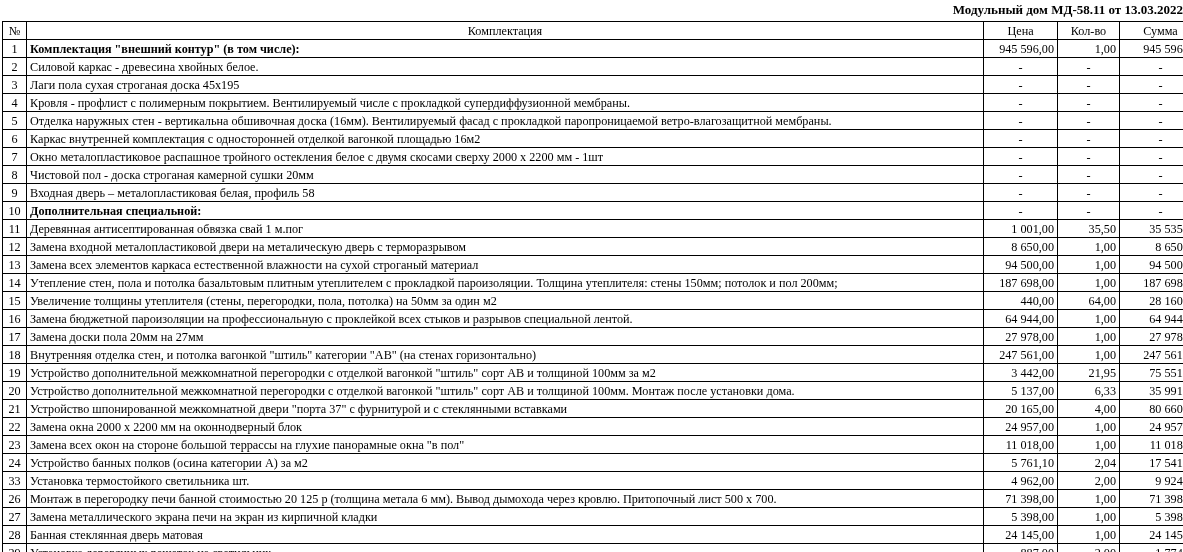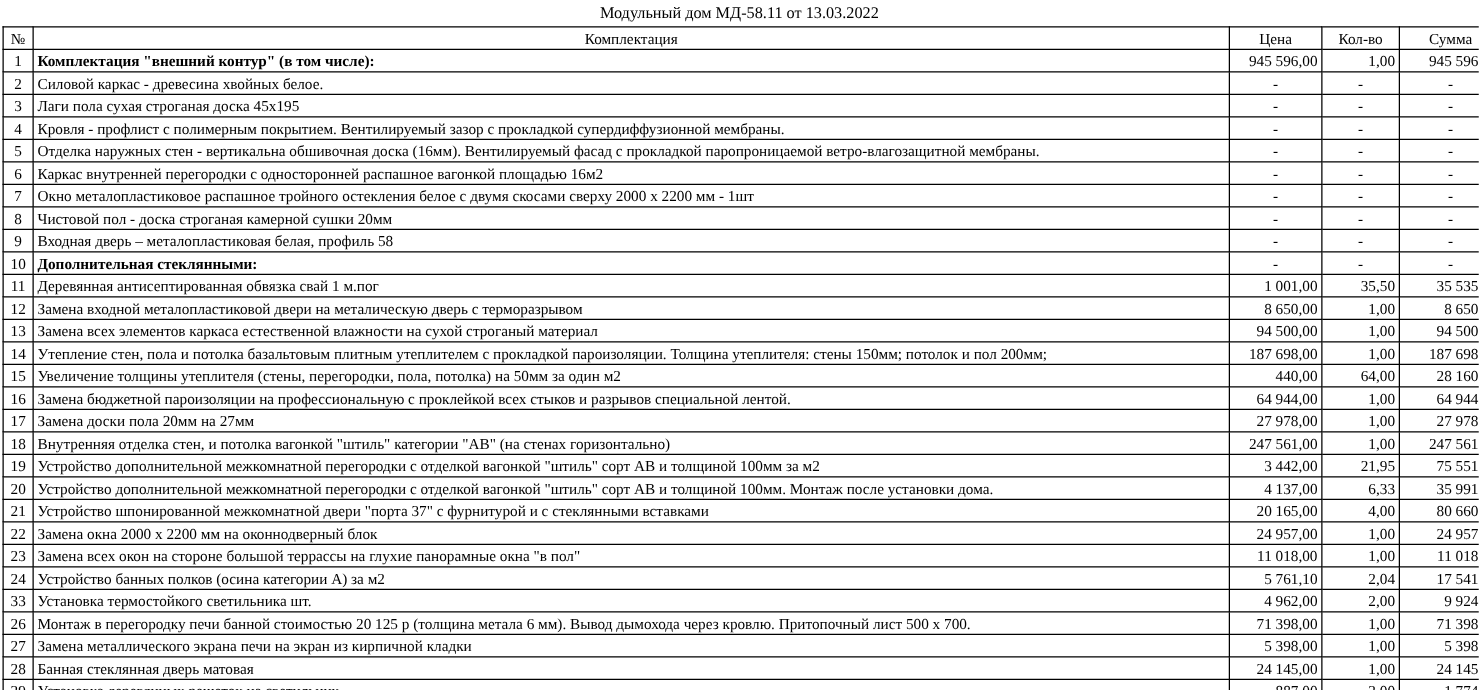--- a/index.html
+++ b/index.html
@@ -11,22 +11,22 @@
     font-family: "Liberation Serif", serif;
     font-size: 12.2px;
     color: #000000;
   }
   .sheet {
     width: 1183px;
     box-sizing: border-box;
     background: #ffffff;
   }
   .doc-title {
-    text-align: center;
-    font-weight: normal;
+    text-align: right;
+    font-weight: bold;
     font-size: 13px;
     padding: 3px 0 4px 0;
     line-height: 14px;
   }
   table.grid {
     border-collapse: collapse;
     width: 1179px;
     margin-left: 2px;
     table-layout: fixed;
   }
@@ -98,35 +98,35 @@
         </tr>
         <tr>
           <td class="num">3</td>
           <td class="name">Лаги пола сухая строганая доска 45х195</td>
           <td class="numeric dash">-</td>
           <td class="numeric dash">-</td>
           <td class="numeric dash">-</td>
         </tr>
         <tr>
           <td class="num">4</td>
-          <td class="name">Кровля - профлист с полимерным покрытием. Вентилируемый зазор с прокладкой супердиффузионной мембраны.</td>
+          <td class="name">Кровля - профлист с полимерным покрытием. Вентилируемый числе с прокладкой супердиффузионной мембраны.</td>
           <td class="numeric dash">-</td>
           <td class="numeric dash">-</td>
           <td class="numeric dash">-</td>
         </tr>
         <tr>
           <td class="num">5</td>
           <td class="name">Отделка наружных стен -  вертикальна обшивочная доска (16мм). Вентилируемый фасад с прокладкой паропроницаемой ветро-влагозащитной мембраны.</td>
           <td class="numeric dash">-</td>
           <td class="numeric dash">-</td>
           <td class="numeric dash">-</td>
         </tr>
         <tr>
           <td class="num">6</td>
-          <td class="name">Каркас внутренней перегородки с односторонней распашное вагонкой площадью 16м2</td>
+          <td class="name">Каркас внутренней комплектация с односторонней отделкой вагонкой площадью 16м2</td>
           <td class="numeric dash">-</td>
           <td class="numeric dash">-</td>
           <td class="numeric dash">-</td>
         </tr>
         <tr>
           <td class="num">7</td>
           <td class="name">Окно металопластиковое распашное тройного остекления белое с двумя скосами сверху 2000 х 2200 мм - 1шт</td>
           <td class="numeric dash">-</td>
           <td class="numeric dash">-</td>
           <td class="numeric dash">-</td>
@@ -140,21 +140,21 @@
         </tr>
         <tr>
           <td class="num">9</td>
           <td class="name">Входная дверь – металопластиковая белая, профиль 58</td>
           <td class="numeric dash">-</td>
           <td class="numeric dash">-</td>
           <td class="numeric dash">-</td>
         </tr>
         <tr class="section">
           <td class="num">10</td>
-          <td class="name">Дополнительная стеклянными:</td>
+          <td class="name">Дополнительная специальной:</td>
           <td class="numeric dash">-</td>
           <td class="numeric dash">-</td>
           <td class="numeric dash">-</td>
         </tr>
         <tr>
           <td class="num">11</td>
           <td class="name">Деревянная антисептированная обвязка свай 1 м.пог</td>
           <td class="numeric">1 001,00</td>
           <td class="numeric">35,50</td>
           <td class="numeric">35 535,50</td>
@@ -211,21 +211,21 @@
         <tr>
           <td class="num">19</td>
           <td class="name">Устройство дополнительной межкомнатной перегородки с отделкой вагонкой "штиль" сорт АВ и толщиной 100мм за м2</td>
           <td class="numeric">3 442,00</td>
           <td class="numeric">21,95</td>
           <td class="numeric">75 551,90</td>
         </tr>
         <tr>
           <td class="num">20</td>
           <td class="name">Устройство дополнительной межкомнатной перегородки с отделкой вагонкой "штиль" сорт АВ и толщиной 100мм. Монтаж после установки дома.</td>
-          <td class="numeric">4 137,00</td>
+          <td class="numeric">5 137,00</td>
           <td class="numeric">6,33</td>
           <td class="numeric">35 991,90</td>
         </tr>
         <tr>
           <td class="num">21</td>
           <td class="name">Устройство шпонированной межкомнатной двери "порта 37" с фурнитурой и с стеклянными вставками</td>
           <td class="numeric">20 165,00</td>
           <td class="numeric">4,00</td>
           <td class="numeric">80 660,00</td>
         </tr>

